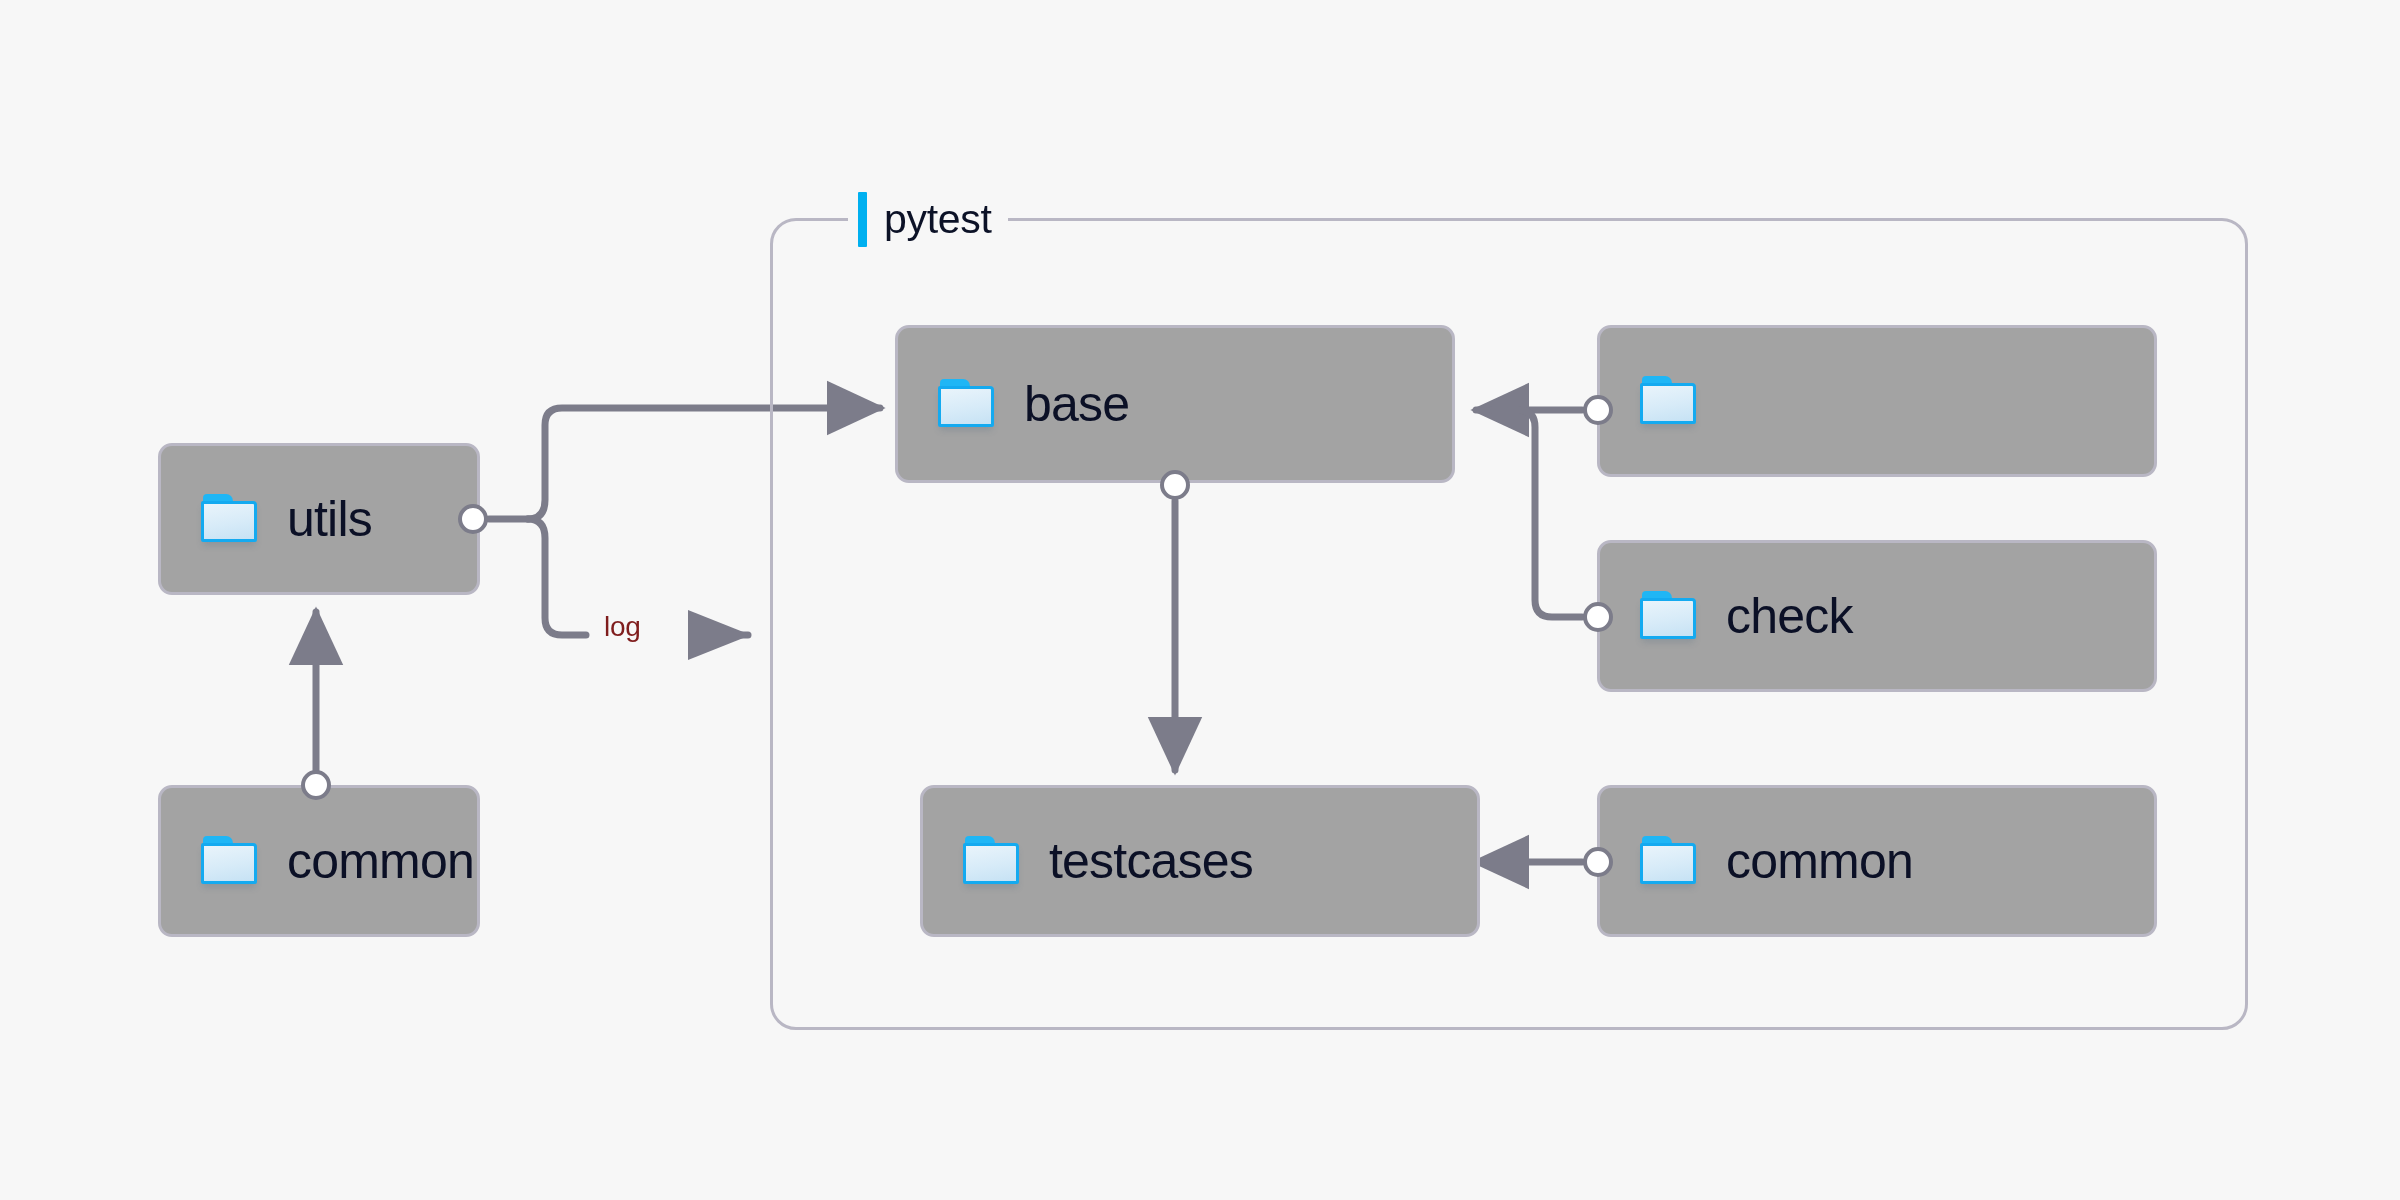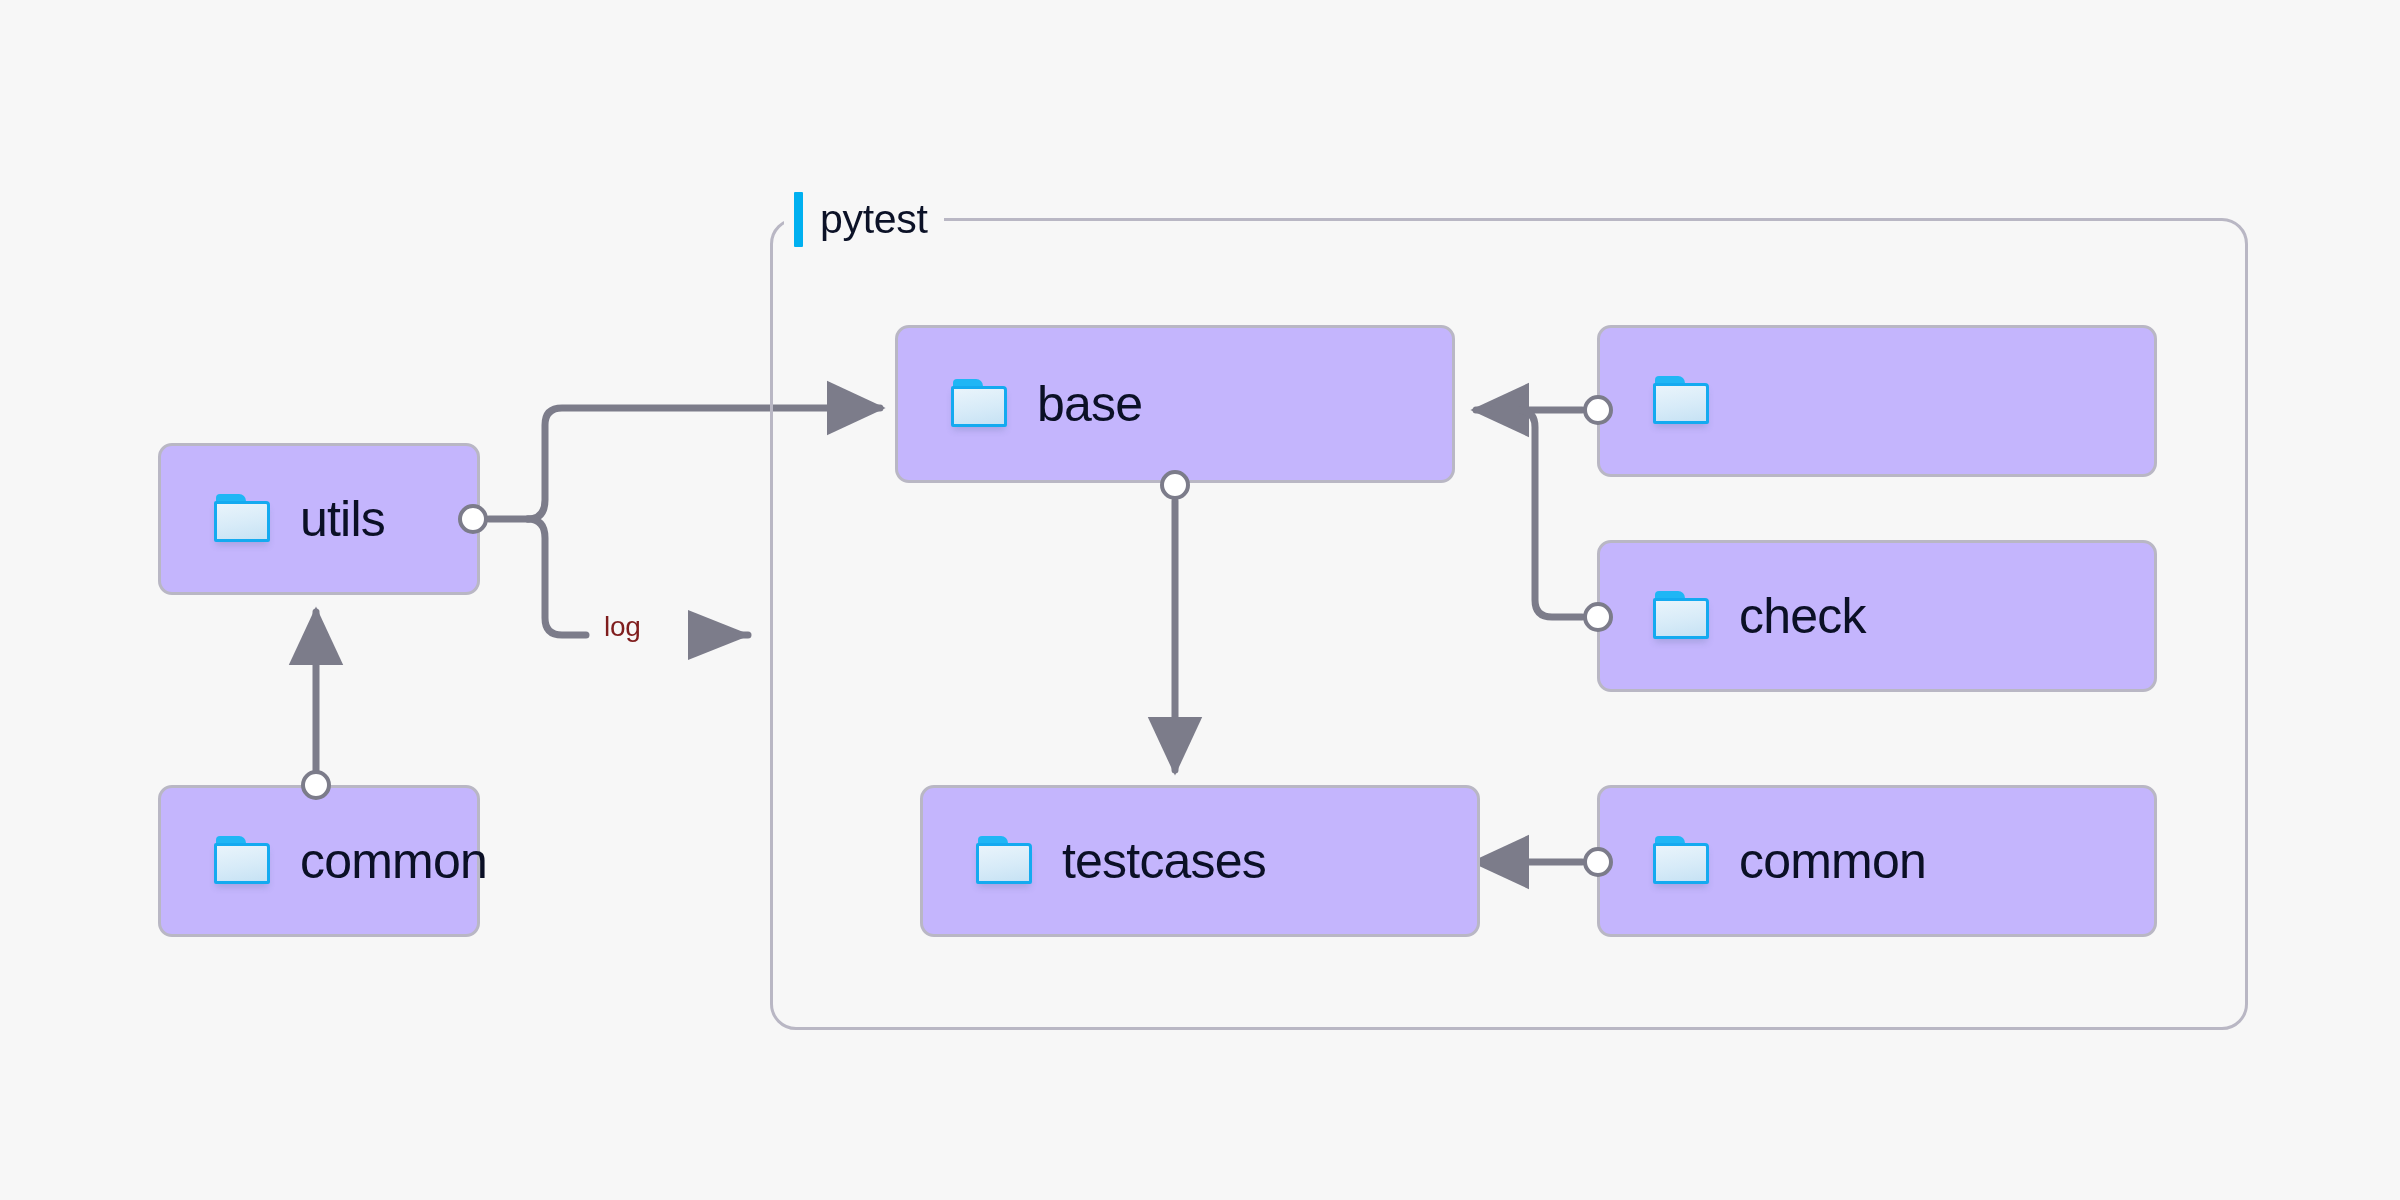--- a/index.html
+++ b/index.html
@@ -57,26 +57,26 @@
     font-size: 41px;
     color: #0c1227;
     letter-spacing: -0.3px;
     white-space: nowrap;
   }
 
   
   .node {
     position: absolute;
     box-sizing: border-box;
-    background: #c4b5fd;
+    background: #a3a3a3;
     border: 3px solid #b9b7c4;
     border-radius: 14px;
     display: flex;
     align-items: center;
-    padding-left: 53px;
+    padding-left: 40px;
     gap: 28px;
   }
   .node .node-label {
     font-size: 50px;
     color: #0b1026;
     letter-spacing: -0.8px;
     white-space: nowrap;
     line-height: 1;
   }
 
@@ -163,21 +163,21 @@
       <path d="M 1582 410 L 1476 410" marker-end="url(#arrow)"></path>
 
       <path d="M 1582 617 L 1552 617 Q 1535 617 1535 600 L 1535 427 Q 1535 410 1518 410 L 1492 410"></path>
 
       <path d="M 1582 862 L 1476 862" marker-end="url(#arrow)"></path>
     </g>
   </svg>
 
   <div class="group-box" style="left:770px; top:218px; width:1478px; height:812px;"></div>
 
-  <div class="group-label" style="left:784px; top:190px;">
+  <div class="group-label" style="left:848px; top:190px;">
     <span class="accent-bar"></span>
     <span class="group-title">pytest</span>
   </div>
 
   <div class="node" style="left:158px; top:443px; width:322px; height:152px;">
     <span class="folder-icon">
       <span class="tab"></span>
         <span class="body"></span>
     </span>
     <span class="node-label">utils</span>

